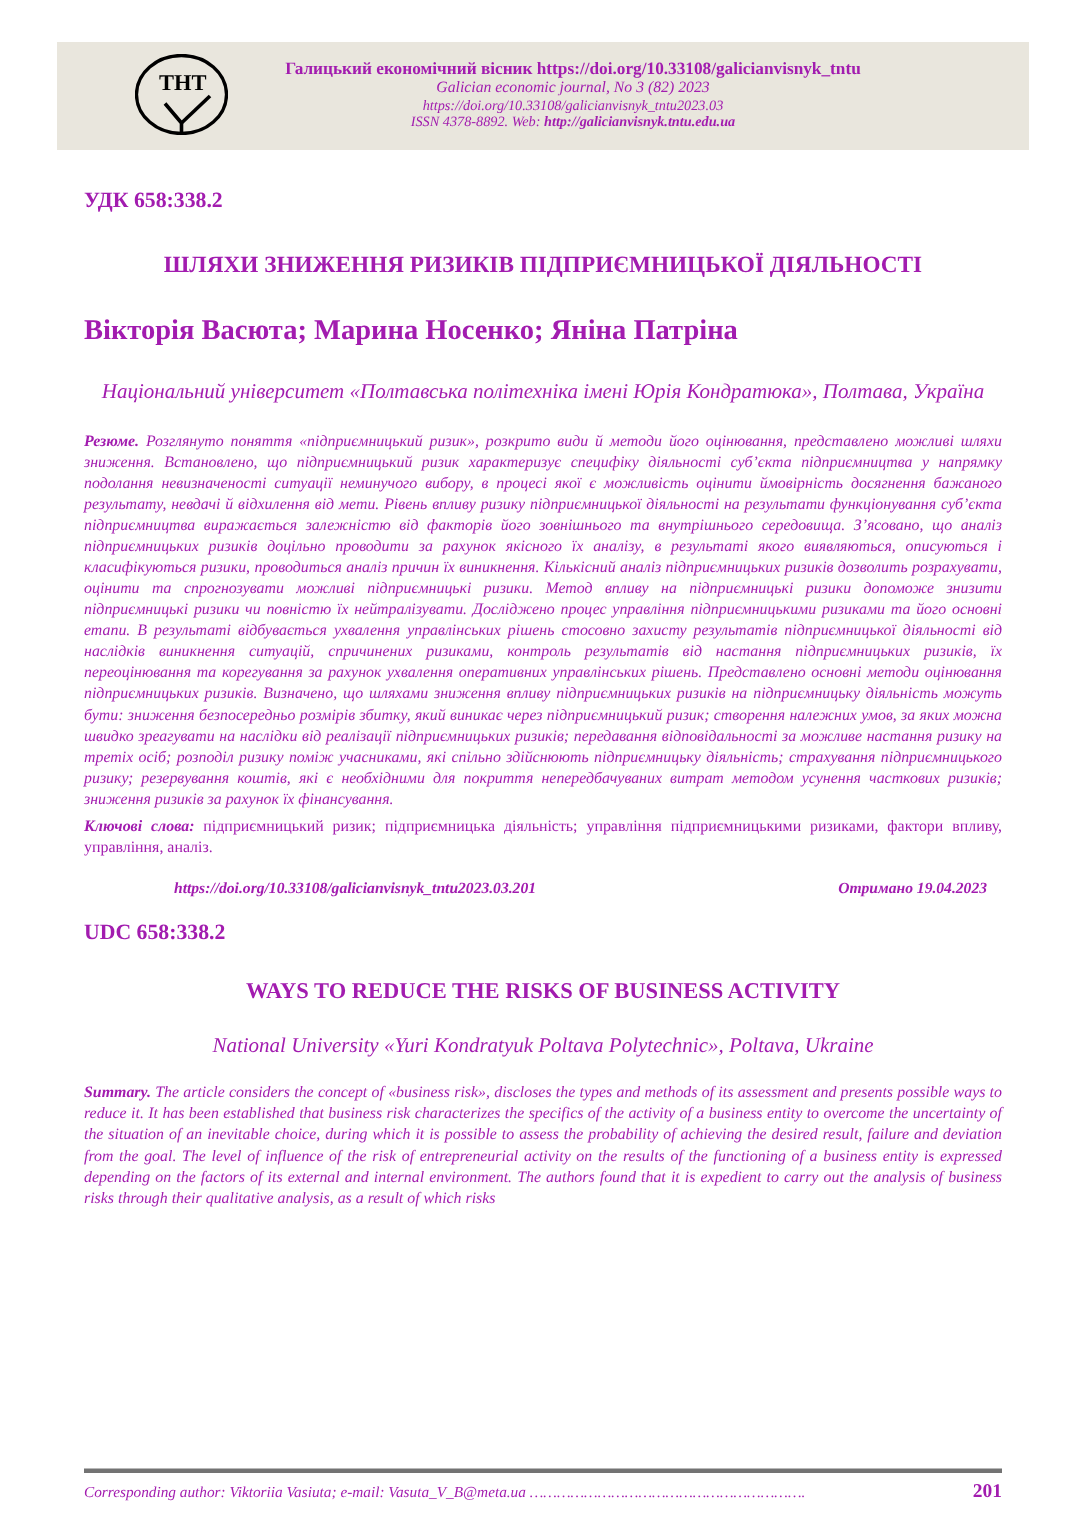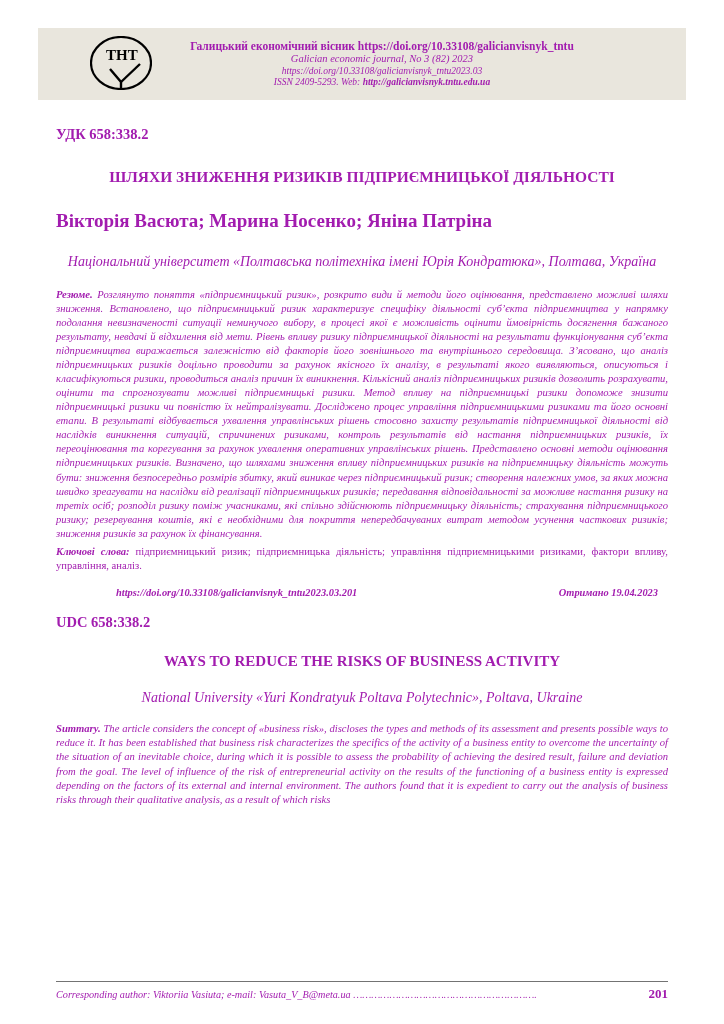--- a/index.html
+++ b/index.html
@@ -149,21 +149,21 @@
     font-style: italic;
   }
   .summary .lead { font-weight: bold; font-style: italic; }
 
   
   .footer {
     position: absolute;
     left: 56px;
     right: 56px;
     bottom: 22px;
-    border-top: 1px solid #737373;
+    border-top: 3px solid #737373;
     padding-top: 4px;
     display: flex;
     justify-content: space-between;
     align-items: baseline;
     font-style: italic;
     font-size: 10.2px;
   }
   .footer-left { flex: 1; }
   .footer-page {
     font-weight: bold;
@@ -181,21 +181,21 @@
     <svg class="logo" viewBox="0 0 62 54">
       <ellipse cx="31" cy="27" rx="30" ry="26" fill="none" stroke="#000" stroke-width="2.2"></ellipse>
       <text x="16" y="24" font-family="Liberation Serif, serif" font-size="15" font-weight="bold" fill="#000">ТНТ</text>
       <path d="M20 33 L31 46 L31 52" stroke="#000" stroke-width="2.4" fill="none"></path>
       <path d="M31 46 L50 28" stroke="#000" stroke-width="2.4" fill="none"></path>
     </svg>
     <div class="header-text">
       <div class="header-line1">Галицький економічний вісник https://doi.org/10.33108/galicianvisnyk_tntu</div>
       <div class="header-line2">Galician economic journal, No 3 (82) 2023</div>
       <div class="header-line3">https://doi.org/10.33108/galicianvisnyk_tntu2023.03</div>
-      <div class="header-line4"><span>ISSN 2409-5293. Web: </span><b>http://galicianvisnyk.tntu.edu.ua</b></div>
+      <div class="header-line4"><span>ISSN 4378-8892. Web: </span><b>http://galicianvisnyk.tntu.edu.ua</b></div>
     </div>
   </div>
 
   <div class="udc">УДК 658:338.2</div>
 
   <div class="title-ua">ШЛЯХИ ЗНИЖЕННЯ РИЗИКІВ ПІДПРИЄМНИЦЬКОЇ ДІЯЛЬНОСТІ</div>
 
   <div class="authors-ua">Вікторія Васюта; Марина Носенко; Яніна Патріна</div>
 
   <div class="affil-ua">Національний університет «Полтавська політехніка імені Юрія Кондратюка», Полтава, Україна</div>

